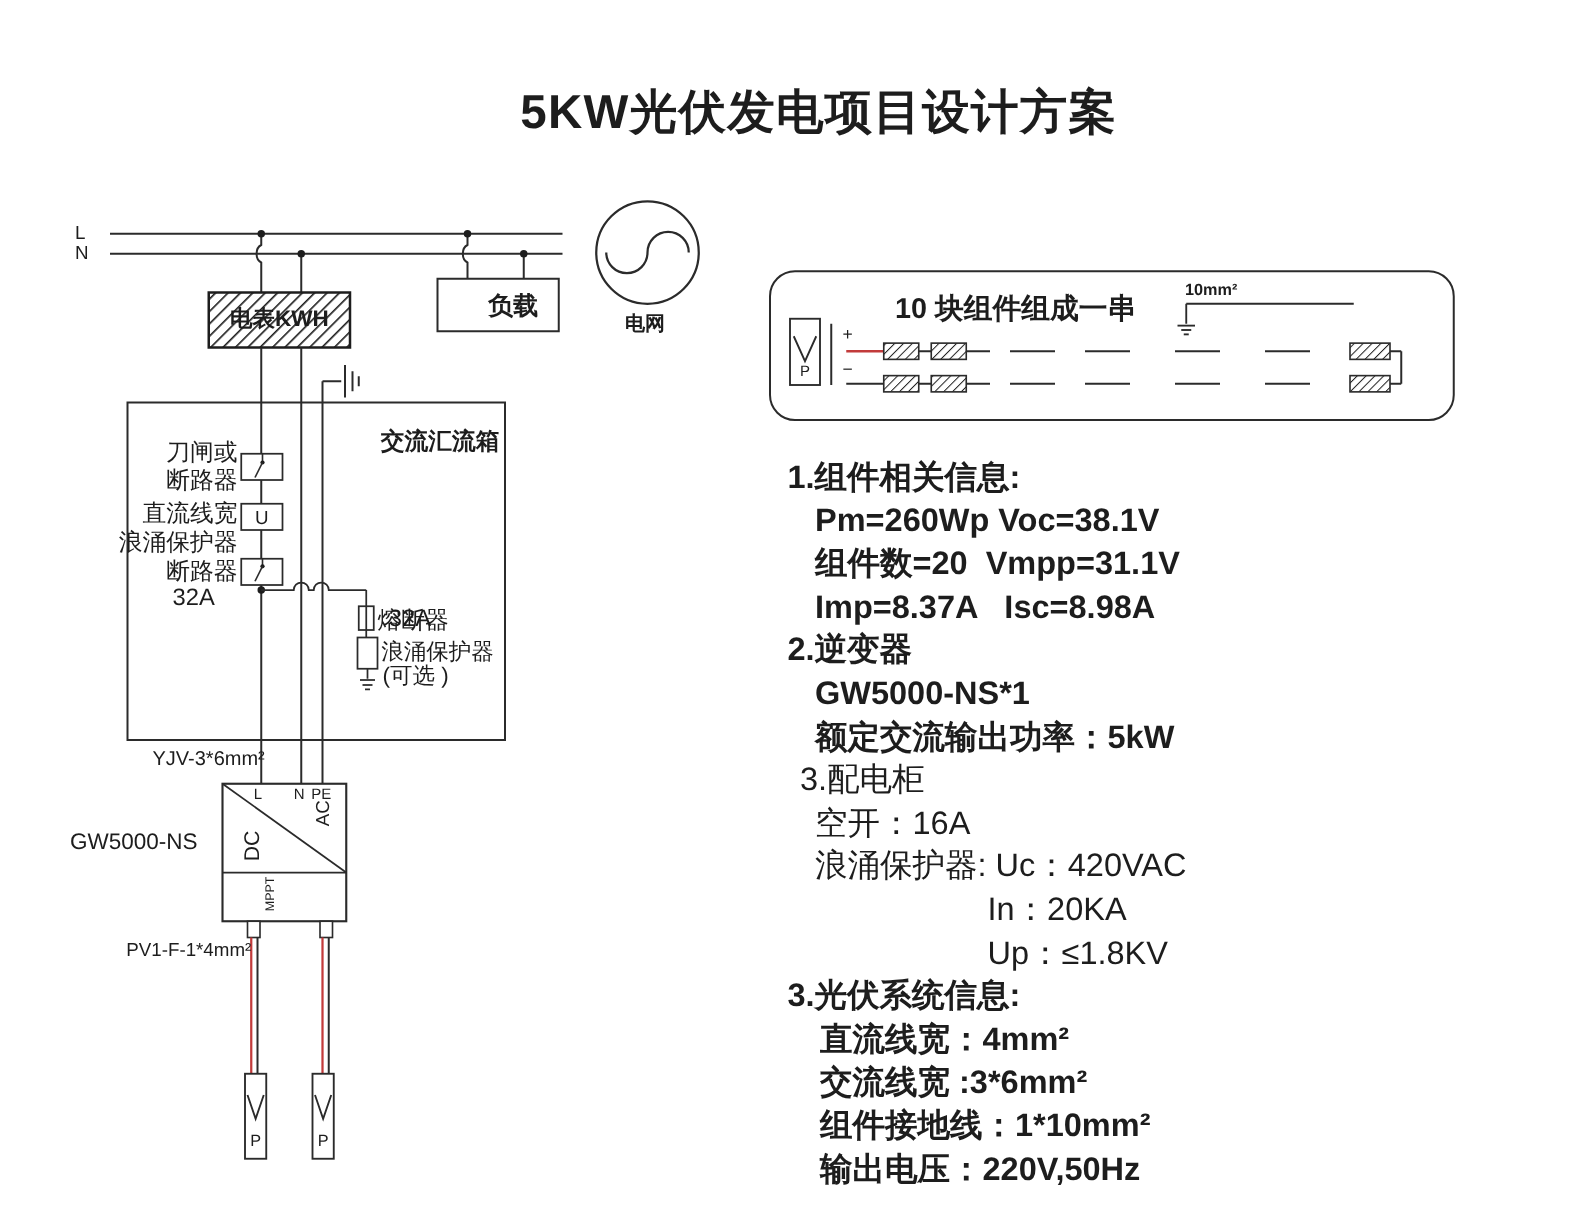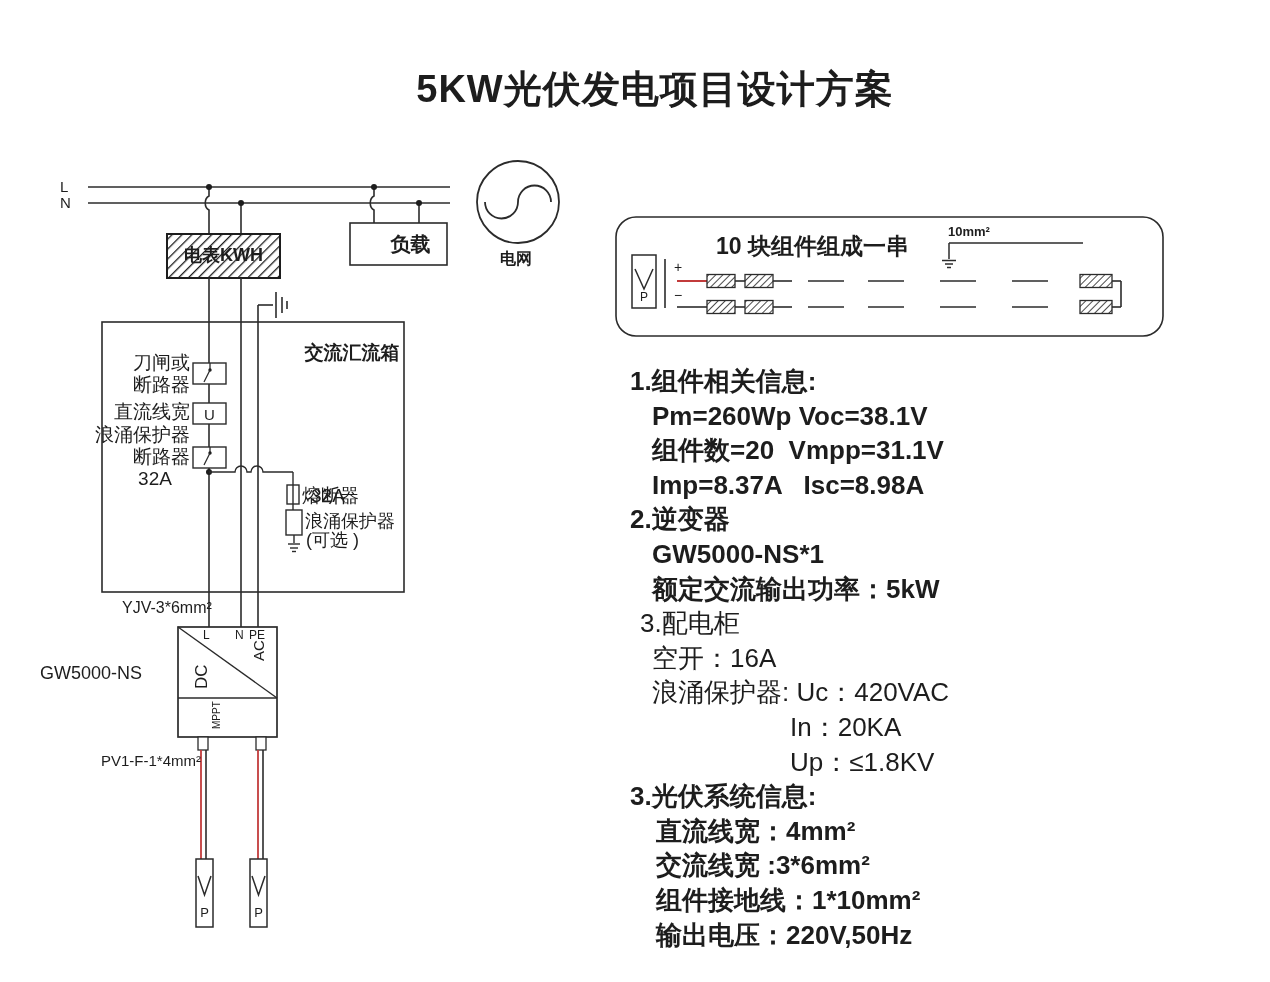--- a/index.html
+++ b/index.html
@@ -210,21 +210,21 @@
 
 <div class="abs rgt fs19" style="left:98px;top:444px;width:92px;">断路器</div>
 <div class="abs ctr fs19" style="left:125px;top:468px;width:60px;">32A</div>
 
 <div class="abs fs19" style="left:302px;top:483px;">熔断器</div>
 <div class="abs fs19" style="left:311px;top:485px;">32A</div>
 <div class="abs fs18" style="left:305px;top:509px;">浪涌保护器</div>
 <div class="abs fs18" style="left:306px;top:528px;">(可选 )</div>
 
 <div class="abs fs16" style="left:122px;top:599px;">YJV-3*6mm²</div>
-<div class="abs fs21" style="left:40px;top:663px;">GW5000-NS</div>
+<div class="abs fs21" style="left:56px;top:663px;">GW5000-NS</div>
 
 <div class="abs fs12" style="left:203px;top:628px;">L</div>
 <div class="abs fs12" style="left:235px;top:628px;">N</div>
 <div class="abs fs12" style="left:249px;top:628px;">PE</div>
 <div class="abs rot fs15" style="left:250px;top:661px;">AC</div>
 <div class="abs rot fs17" style="left:192px;top:689px;">DC</div>
 <div class="abs rot fs10" style="left:211px;top:729px;font-size:10px;">MPPT</div>
 
 <div class="abs fs15" style="left:101px;top:752px;">PV1-F-1*4mm²</div>
 <div class="abs ctr fs13" style="left:196px;top:905px;width:17px;">P</div>

